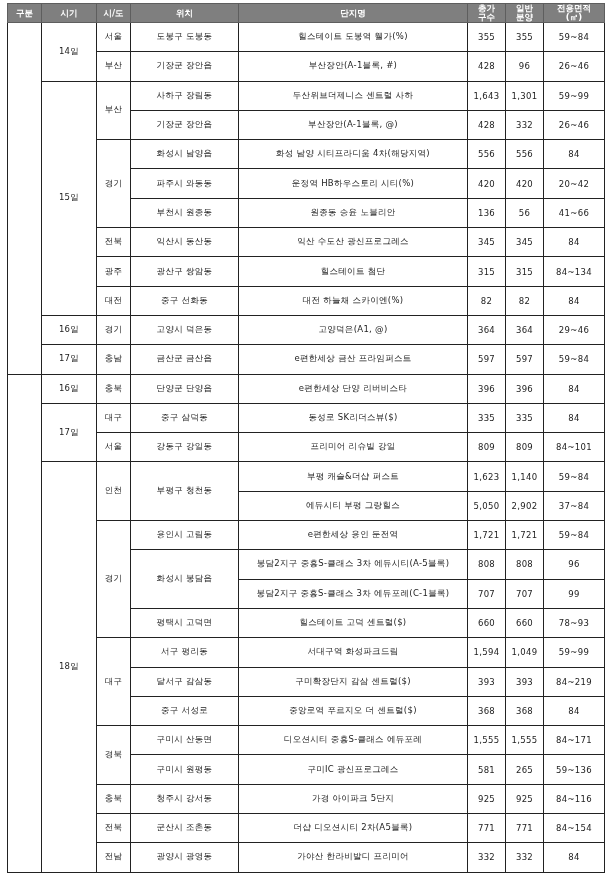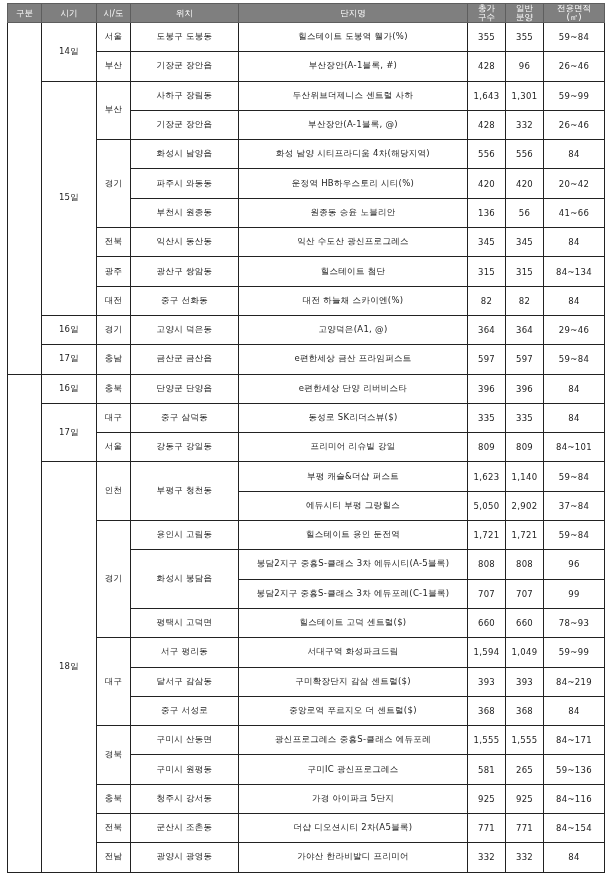--- a/index.html
+++ b/index.html
@@ -5,21 +5,21 @@
   html, body { margin: 0; padding: 0; background: #ffffff; }
   body { width: 610px; height: 878px; position: relative; overflow: hidden;
          font-family: "DejaVu Sans", "Liberation Sans", sans-serif; color: #222; }
   table.sched {
     position: absolute; left: 7px; top: 3px;
     border-collapse: collapse; table-layout: fixed;
     width: 597px;
     font-size: 8.5px;
   }
   table.sched th {
-    background: #7f7f7f; color: #ffffff; font-weight: normal;
+    background: #7f7f7f; color: #ffffff; font-weight: bold;
     height: 18px; border: 1px solid #5e5e5e; padding: 0;
     text-align: center; vertical-align: middle; line-height: 9px; font-size: 8.5px;
   }
   table.sched td {
     border: 1px solid #222; height: 28.3px; padding: 0 2px;
     text-align: center; vertical-align: middle; white-space: nowrap;
     overflow: hidden; letter-spacing: 0.3px;
   }
   td.num { letter-spacing: 0; font-size: 8.5px; }
   td.cat { line-height: 12px; white-space: normal; }
@@ -213,21 +213,21 @@
     <tr>
       <td>에듀시티 부평 그랑힐스</td>
       <td class="num">5,050</td>
       <td class="num">2,902</td>
       <td class="num">37~84</td>
     </tr>
 
     <tr>
       <td rowspan="4">경기</td>
       <td>용인시 고림동</td>
-      <td>힐스테이트 용인 둔전역</td>
+      <td>e편한세상 용인 둔전역</td>
       <td class="num">1,721</td>
       <td class="num">1,721</td>
       <td class="num">59~84</td>
     </tr>
 
     <tr>
       <td rowspan="2">화성시 봉담읍</td>
       <td>봉담2지구 중흥S-클래스 3차 에듀시티(A-5블록)</td>
       <td class="num">808</td>
       <td class="num">808</td>
@@ -270,21 +270,21 @@
       <td>중구 서성로</td>
       <td>중앙로역 푸르지오 더 센트럴($)</td>
       <td class="num">368</td>
       <td class="num">368</td>
       <td class="num">84</td>
     </tr>
 
     <tr>
       <td rowspan="2">경북</td>
       <td>구미시 산동면</td>
-      <td>광신프로그레스 중흥S-클래스 에듀포레</td>
+      <td>디오션시티 중흥S-클래스 에듀포레</td>
       <td class="num">1,555</td>
       <td class="num">1,555</td>
       <td class="num">84~171</td>
     </tr>
 
     <tr>
       <td>구미시 원평동</td>
       <td>구미IC 광신프로그레스</td>
       <td class="num">581</td>
       <td class="num">265</td>

